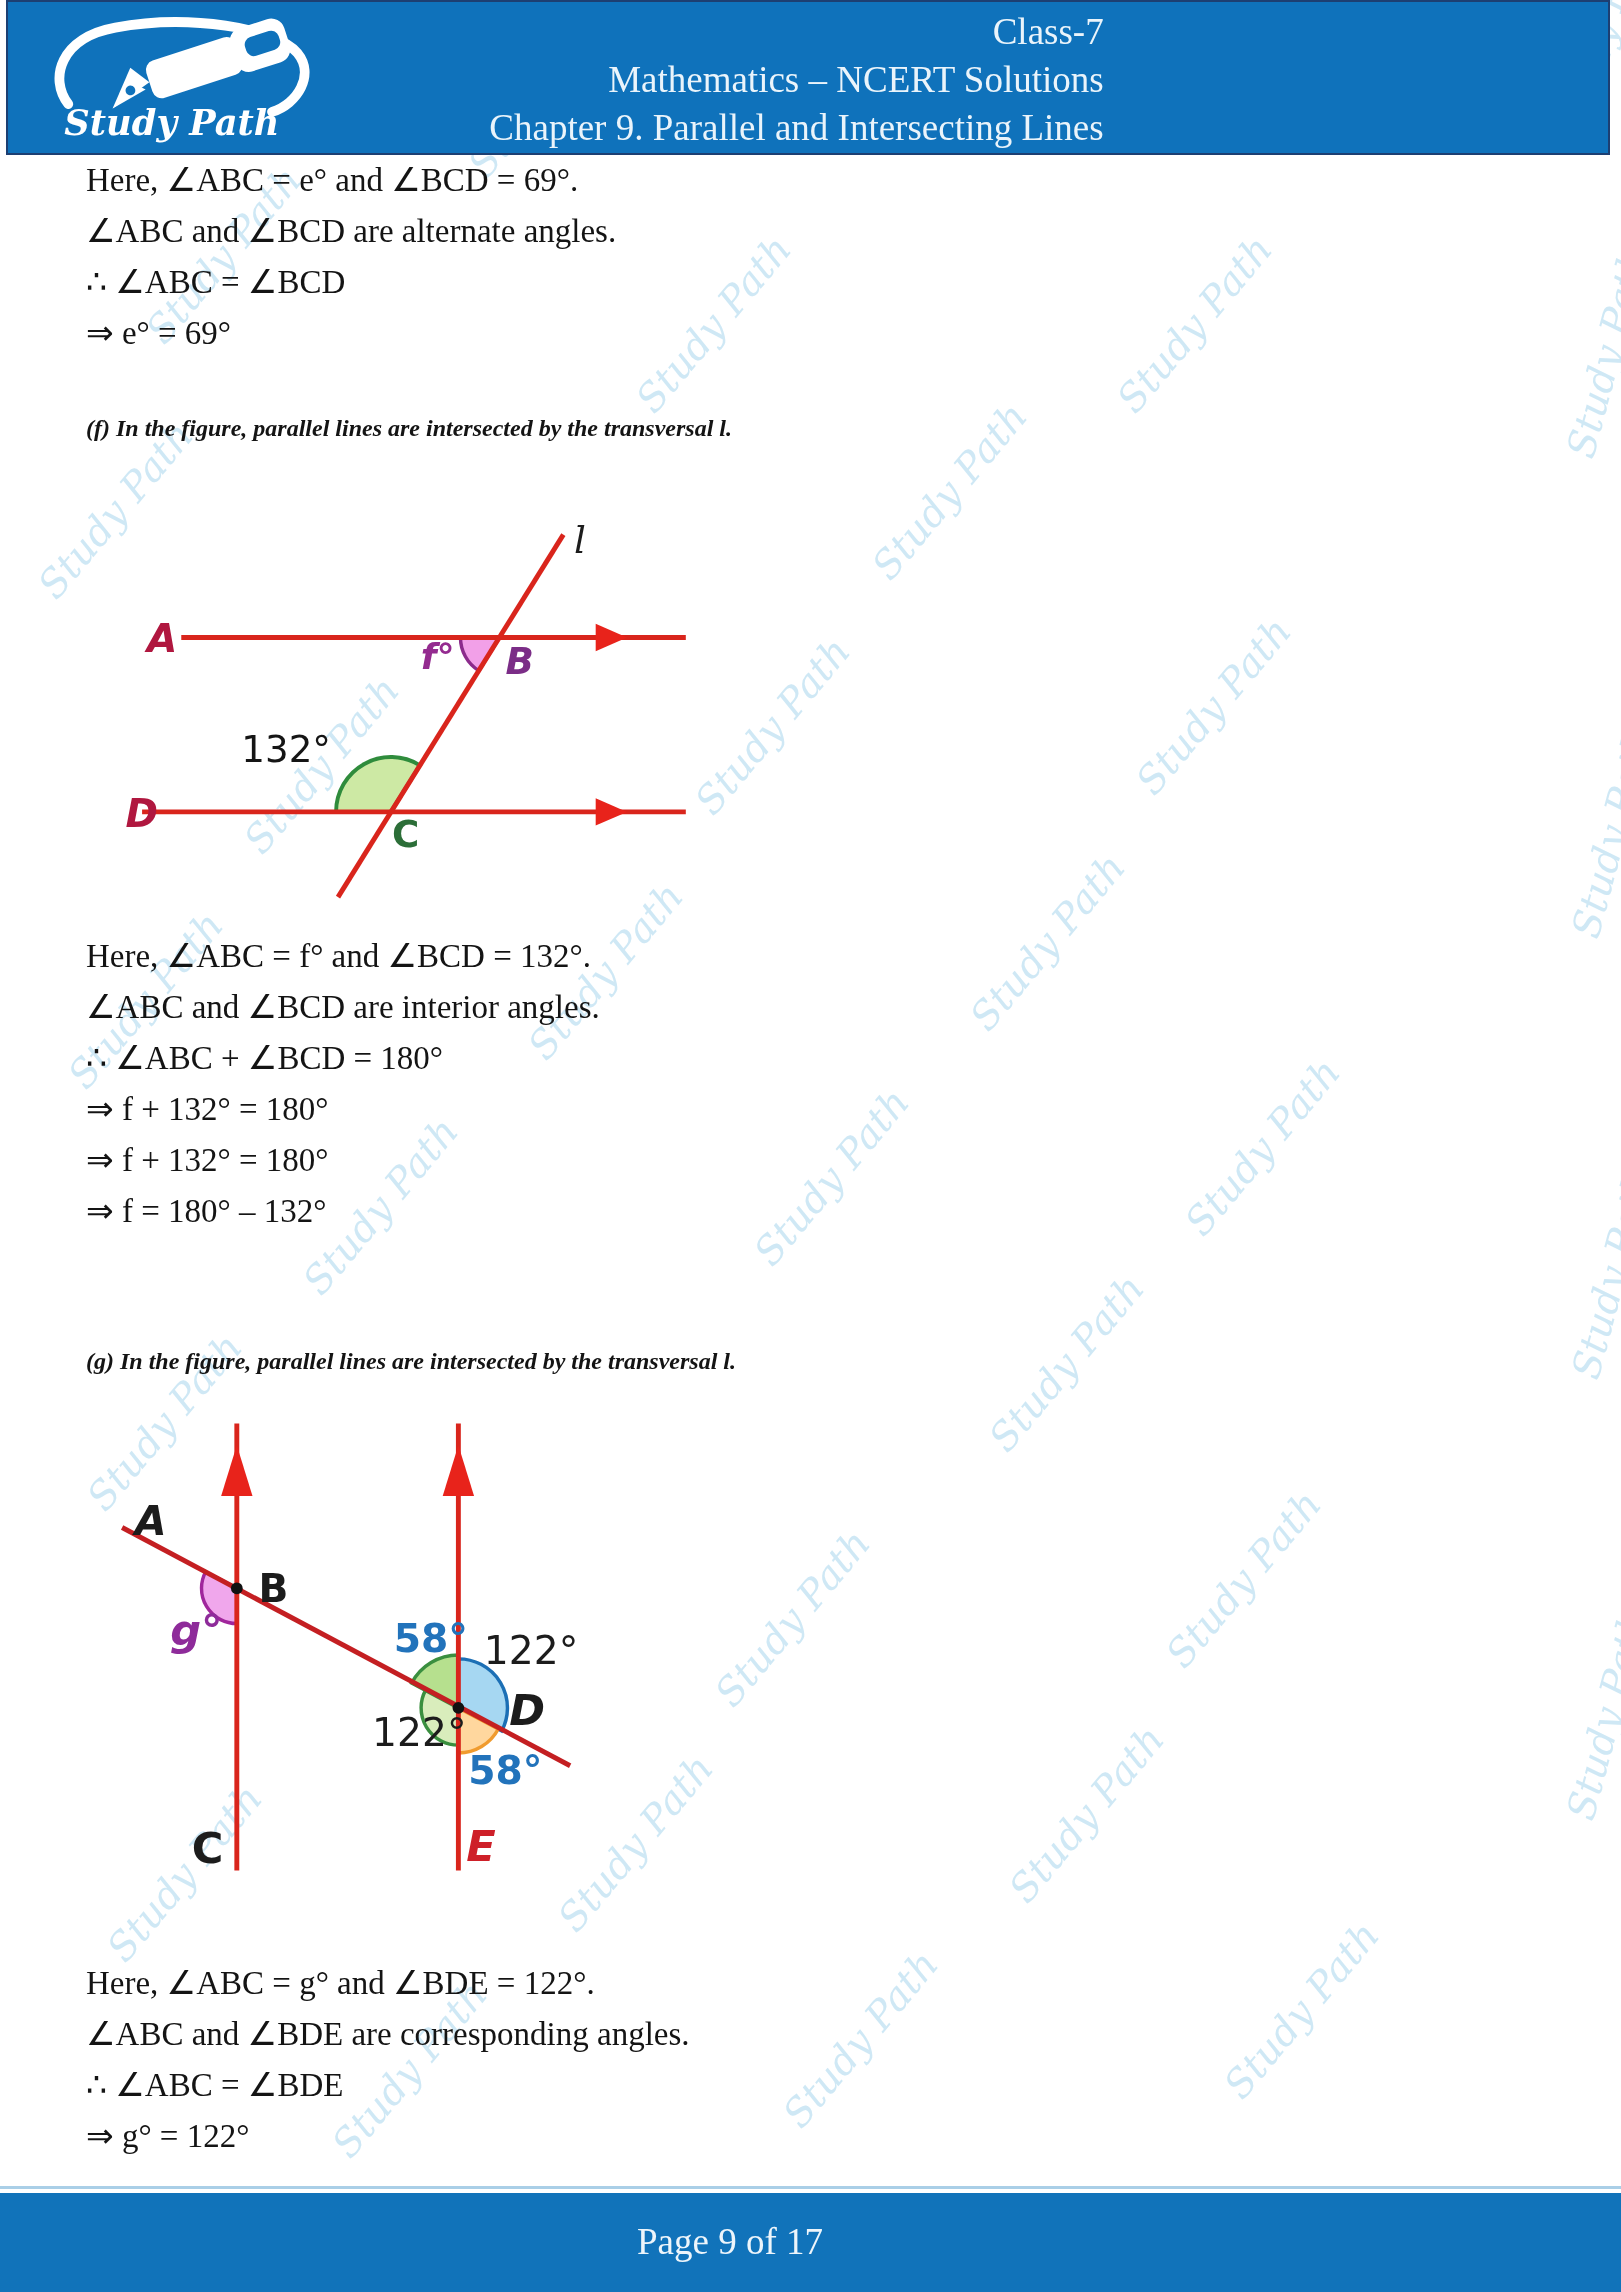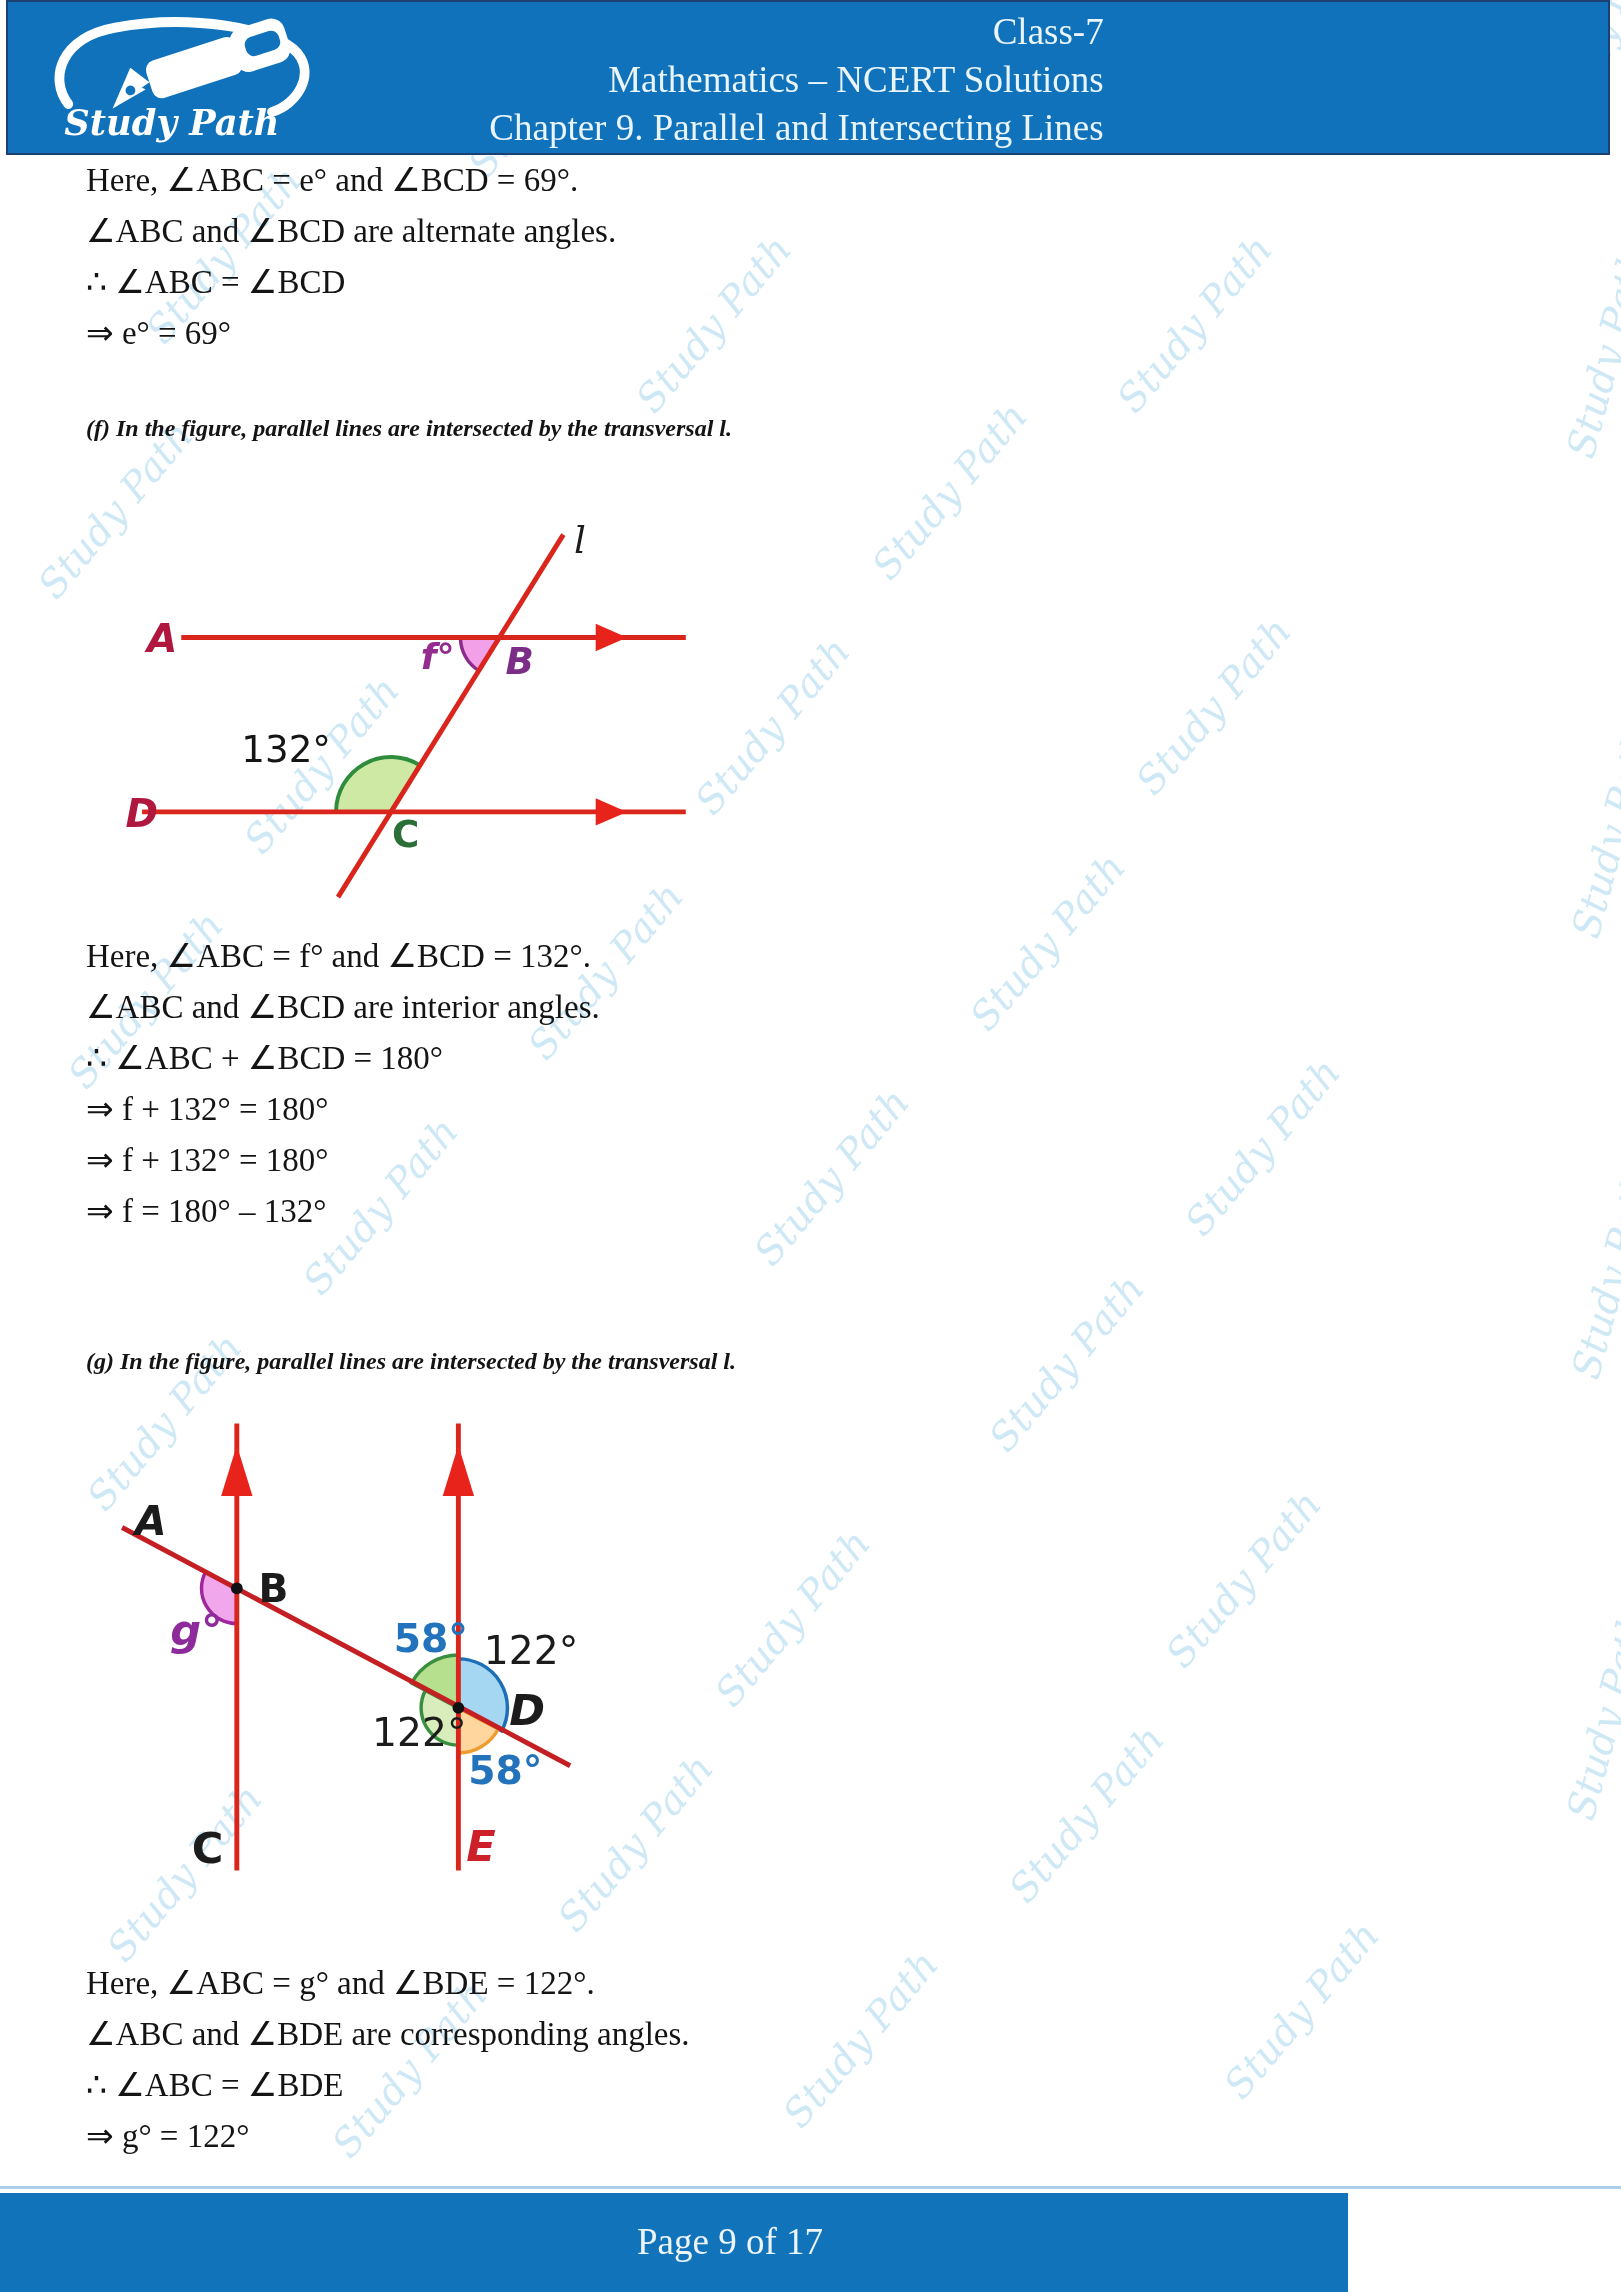--- a/index.html
+++ b/index.html
@@ -24,21 +24,21 @@
   .logo{position:absolute;left:23.5px;top:7.8px;}
   
   .tblock{position:absolute;left:86px;}
   .tline{font-size:33px;line-height:51px;white-space:pre;}
   .heading{position:absolute;left:86px;font-size:24px;font-weight:bold;white-space:pre;font-style:italic;}
   
   .fig{position:absolute;}
   
   .rule{position:absolute;left:0;top:2186px;width:1621px;height:2.9px;background:#aacfe7;}
   .footer-bar{
-    position:absolute;left:0;top:2193px;width:1348px;height:100px;background:#1173ba;
+    position:absolute;left:0;top:2193px;width:1621px;height:100px;background:#1173ba;
   }
   .footer-text{
     position:absolute;left:0;top:27.4px;width:1460px;text-align:center;
     color:#edf5fb;font-size:37px;
   }
 </style>
 </head>
 <body>
 
 <div class="page">

